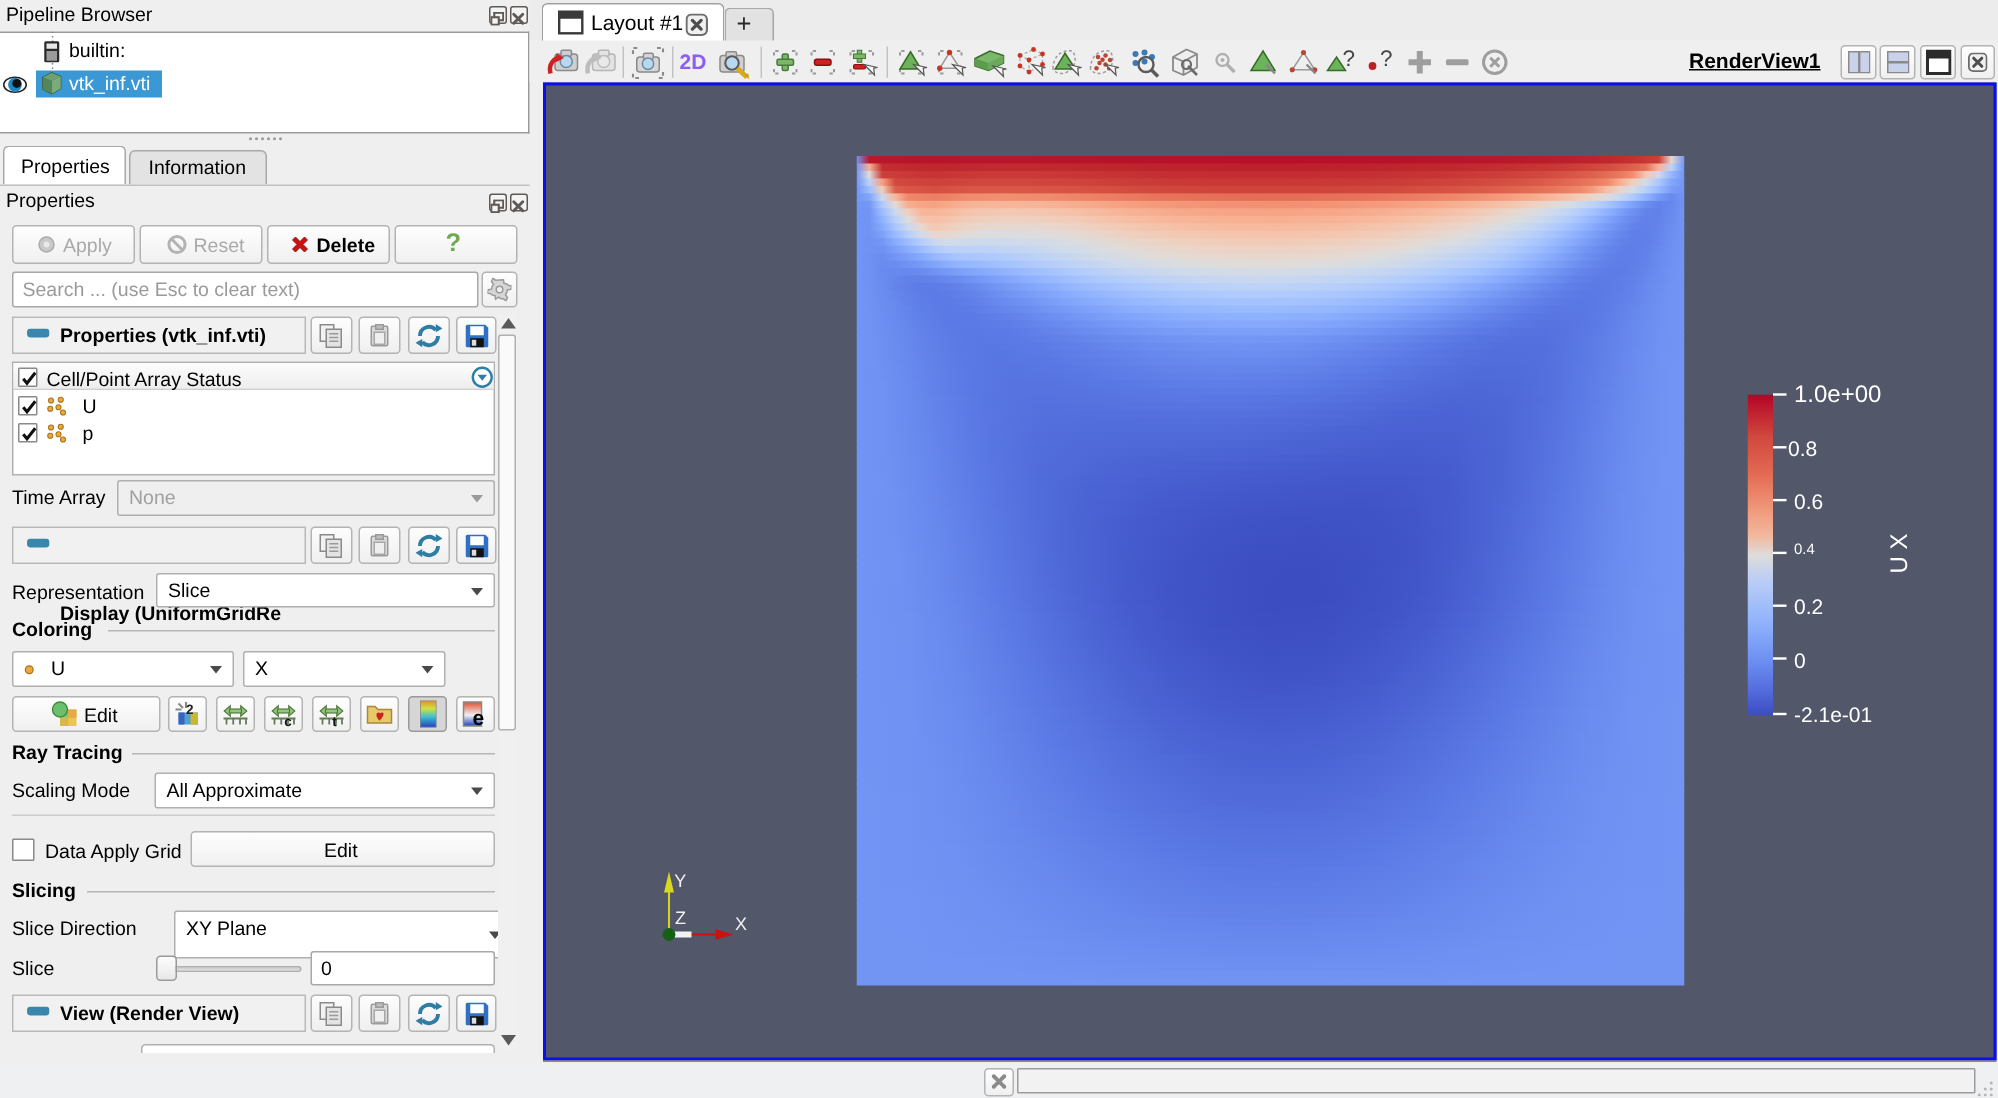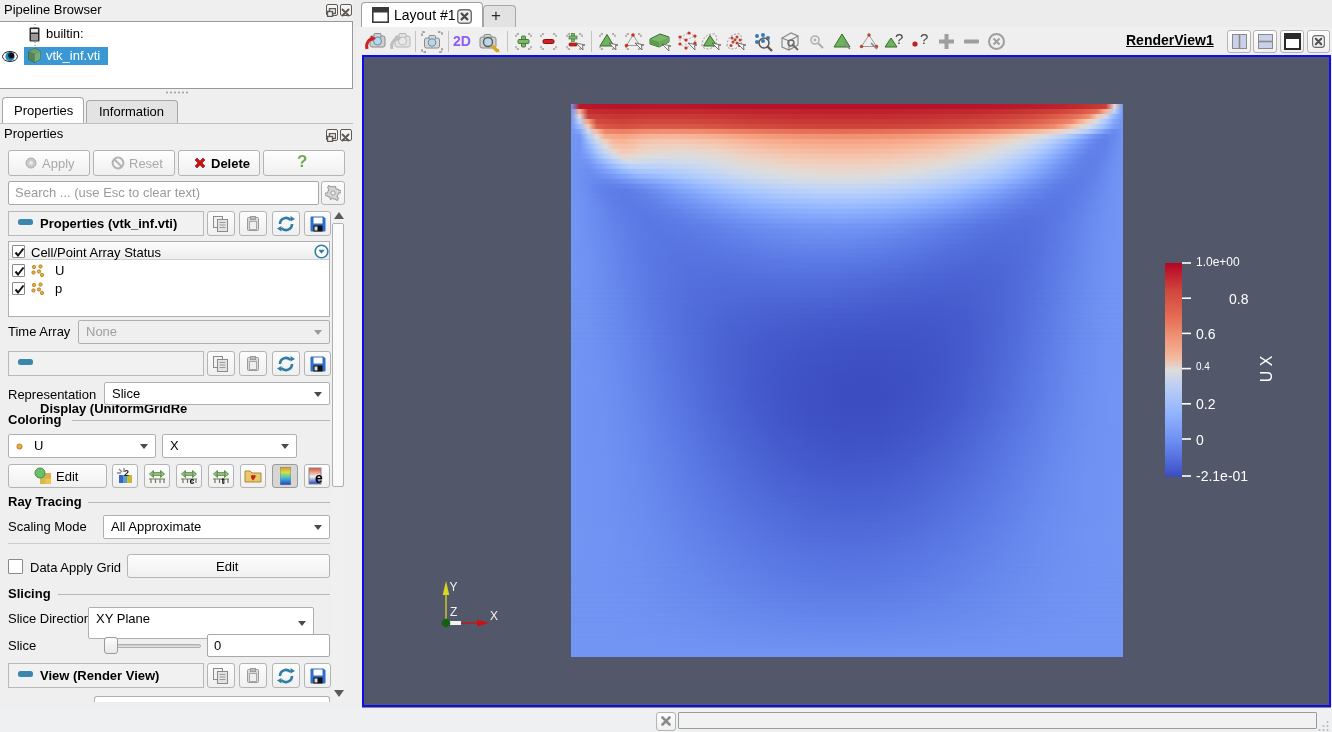--- a/index.html
+++ b/index.html
@@ -339,21 +339,21 @@
 <div class="gline" style="left:8px;top:543px;width:322px;background:#cccccc;"></div>
 
 <div class="cb" style="left:8px;top:559px;width:15px;height:15px;"></div>
 <div class="abs" style="left:30px;top:560px;">Data Apply Grid</div>
 <div class="btn" style="left:127px;top:554px;width:203px;height:24px;"></div>
 <div class="abs" style="left:216px;top:559px;">Edit</div>
 
 <div class="ghead" style="left:8px;top:586px;">Slicing</div>
 <div class="gline" style="left:58px;top:594px;width:272px;"></div>
 <div class="abs" style="left:8px;top:611px;">Slice Direction</div>
-<div class="combo" style="left:88px;top:607px;width:226px;height:32px;">
+<div class="combo" style="left:116px;top:607px;width:226px;height:32px;">
     <span class="tx">XY Plane</span>
     <span class="ar"></span>
   </div>
 <div class="abs" style="left:8px;top:638px;">Slice</div>
 <div class="abs" style="left:116px;top:644px;width:85px;height:4px;background:linear-gradient(#c6c6c6,#e8e8e8);border:1px solid #b0b0b0;border-radius:2px;"></div>
 <div class="abs" style="left:104px;top:637px;width:14px;height:17px;background:linear-gradient(#fdfdfd,#e8e8e8);border:1px solid #9a9a9a;border-radius:3px;"></div>
 <div class="abs" style="left:207px;top:634px;width:123px;height:23px;background:#fff;border:1px solid #a8a8a8;border-radius:2px;"></div>
 <div class="abs" style="left:214px;top:638px;">0</div>
 
 <div class="shead" style="left:8px;top:663px;width:196px;"></div>
@@ -3193,22 +3193,22 @@
     <g stroke="#fff" stroke-width="1.6">
       <path d="M0 1 h9"></path>
       <path d="M0 36.2 h9"></path>
       <path d="M0 71.4 h9"></path>
       <path d="M0 106.6 h9"></path>
       <path d="M0 141.8 h9"></path>
       <path d="M0 177 h9"></path>
       <path d="M0 214 h9"></path>
     </g>
   </svg>
-<div class="abs" style="left:1196px;top:255px;color:#fff;font-size:12px;">1.0e+00</div>
-<div class="abs" style="left:1229px;top:291px;color:#fff;font-size:14px;">0.8</div>
+<div class="abs" style="left:1196px;top:255px;color:#fff;font-size:16px;">1.0e+00</div>
+<div class="abs" style="left:1192px;top:291px;color:#fff;font-size:14px;">0.8</div>
 <div class="abs" style="left:1196px;top:326px;color:#fff;font-size:14px;">0.6</div>
 <div class="abs" style="left:1196px;top:361px;color:#fff;font-size:10px;">0.4</div>
 <div class="abs" style="left:1196px;top:396px;color:#fff;font-size:14px;">0.2</div>
 <div class="abs" style="left:1196px;top:432px;color:#fff;font-size:14px;">0</div>
 <div class="abs" style="left:1196px;top:468px;color:#fff;font-size:14px;">-2.1e-01</div>
 <div class="abs" style="left:1240px;top:360px;color:#fff;font-size:16px;transform:rotate(-90deg);transform-origin:center;width:54px;text-align:center;">U X</div>
 
 <svg class="abs" style="left:435px;top:570px;" width="70" height="62" viewBox="0 0 70 62">
 <path d="M11 53 V24" stroke="#d8d820" stroke-width="1.3"></path>
 <path d="M11 11 L14.3 25 L7.7 25 Z" fill="#d8d820"></path>

